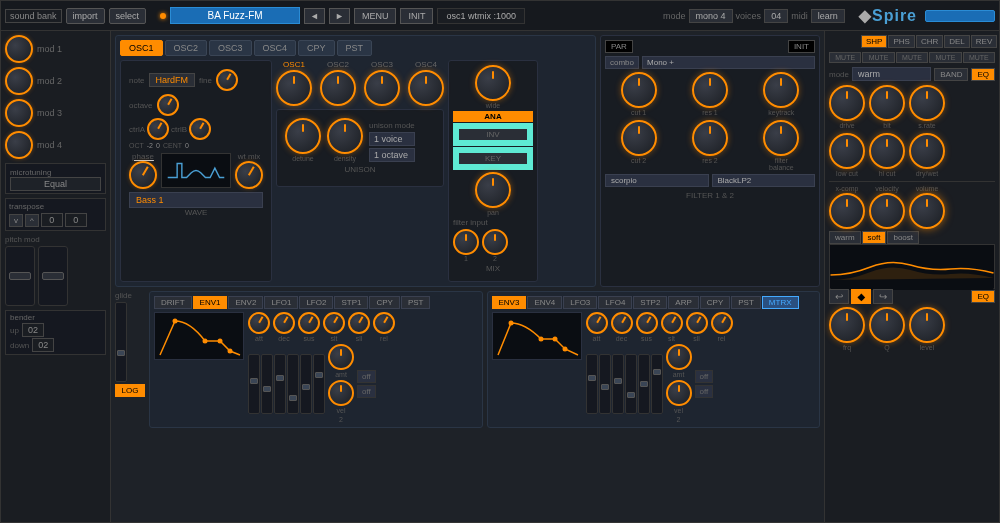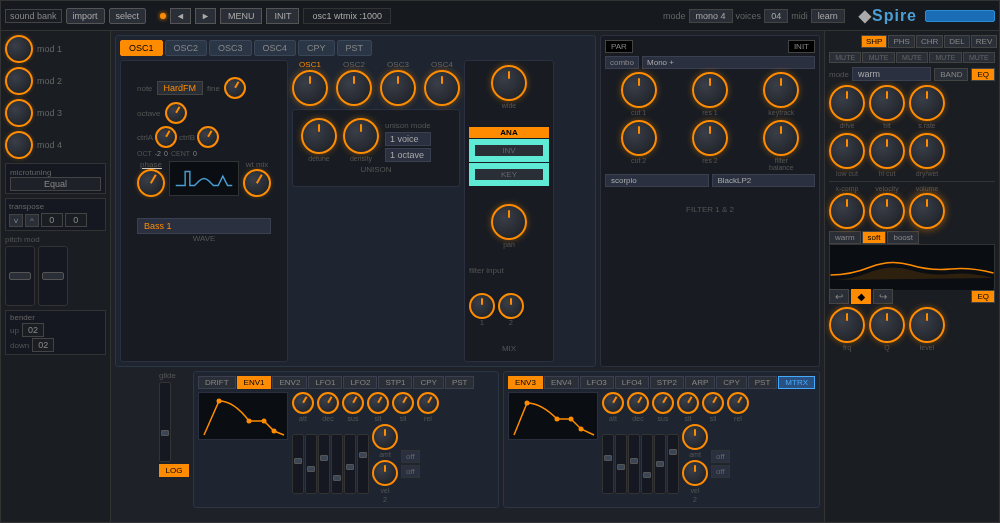--- a/index.html
+++ b/index.html
@@ -281,21 +281,21 @@
       background: #ff8c00;
       color: #000;
       border-color: #ff8c00;
     }
 
     
     .osc1-main {
       background: #181c22;
       border: 1px solid #2a3040;
       border-radius: 3px;
-      padding: 16px;
+      padding: 8px;
       min-width: 140px;
     }
 
     .wave-selector {
       background: #2a2e36;
       border: 1px solid #444;
       color: #ff8c00;
       font-size: 9px;
       padding: 1px 6px;
       cursor: pointer;
@@ -368,21 +368,20 @@
       color: #555;
       font-size: 8px;
       margin-bottom: 4px;
       text-align: center;
     }
 
     
     .bottom-half {
       display: flex;
       gap: 4px;
-      margin-left: 44px;
     }
 
     .env-section {
       background: #1e2530;
       border: 1px solid #2a3545;
       border-radius: 3px;
       padding: 4px;
       flex: 1;
     }
 
@@ -610,20 +609,21 @@
 <body>
 
 <div class="synth-container">
 
   <div class="top-bar">
     <span class="sound-bank-label">sound bank</span>
     <button class="top-btn">import</button>
     <button class="top-btn">select</button>
     <span style="width:6px;"></span>
     <div class="indicator-dot"></div>
+    <div class="patch-name">BA Fuzz-FM</div>
     <button class="nav-btn">◄</button>
     <button class="nav-btn">►</button>
     <button class="menu-btn">MENU</button>
     <button class="menu-btn">INIT</button>
     <div style="background:#1a1d22;border:1px solid #333;padding:2px 8px;color:#aaa;font-size:9px;">osc1 wtmix  :1000</div>
 
     <div class="mode-section">
       <span class="mode-label">mode</span>
       <div class="mode-value">mono 4</div>
       <span class="mode-label">voices</span>
@@ -746,21 +746,21 @@
                 <div class="waveform-display">
                   <svg class="waveform-svg" viewBox="0 0 70 35">
                     <path d="M5,25 L15,25 L15,10 L20,10 L20,25 L25,25 L30,20 Q35,15 40,20 L45,25 L50,25 L55,15 L60,25 L65,25" fill="none" stroke="#4a9fd4" stroke-width="1.5"></path>
                   </svg>
                 </div>
                 <div style="display:flex;flex-direction:column;align-items:center;">
                   <span class="text-muted">wt mix</span>
                   <div class="knob-small knob-ring"></div>
                 </div>
               </div>
-              <div style="display:flex;gap:3px;margin-top:21px;align-items:flex-start;border-radius:8px;">
+              <div style="display:flex;gap:3px;margin-top:3px;align-items:flex-start;border-radius:8px;">
                 <div style="background:#2a3040;border:1px solid #3a4050;color:#ff8c00;font-size:9px;padding:2px 6px;flex:1;">Bass 1</div>
               </div>
               <div class="section-title">WAVE</div>
             </div>
 
             <div style="display:flex;flex-direction:column;gap:3px;">
               <div style="display:flex;gap:8px;">
                 <div class="knob-with-label">
                   <span style="color:#ff8c00;font-size:8px;">OSC1</span>
                   <div class="knob-large"></div>
@@ -794,21 +794,21 @@
                     <div style="background:#2a3040;border:1px solid #3a4050;color:#aaa;font-size:9px;padding:1px 4px;">1 voice</div>
                     <div style="background:#2a3040;border:1px solid #3a4050;color:#aaa;font-size:9px;padding:1px 4px;">1 octave</div>
                   </div>
                 </div>
                 <div class="section-title">UNISON</div>
               </div>
 
             </div>
 
             <div class="mix-section">
-              <div style="display:flex;flex-direction:column;gap:18px;">
+              <div style="display:flex;flex-direction:column;gap:2px;">
                 <div class="knob-with-label">
                   <div class="knob-large"></div>
                   <span class="knob-label">wide</span>
                 </div>
                 <div style="display:flex;flex-direction:column;gap:1px;">
                   <button class="inline-btn">ANA</button>
                   <button class="inline-btn-off">INV</button>
                   <button class="inline-btn-off">KEY</button>
                 </div>
                 <div class="knob-with-label">
@@ -863,21 +863,21 @@
             </div>
             <div class="knob-with-label">
               <div class="knob-large"></div>
               <span class="knob-label">res 2</span>
             </div>
             <div class="knob-with-label">
               <div class="knob-large"></div>
               <span class="knob-label" style="text-align:center;font-size:7px;color:#555;">filter<br>balance</span>
             </div>
           </div>
-          <div style="display:flex;gap:3px;margin-bottom:18px;">
+          <div style="display:flex;gap:3px;margin-bottom:4px;">
             <div style="background:#2a3040;border:1px solid #3a4050;color:#aaa;font-size:8px;padding:1px 5px;flex:1;">scorpio</div>
             <div style="background:#2a3040;border:1px solid #3a4050;color:#aaa;font-size:8px;padding:1px 5px;flex:1;">BlackLP2</div>
           </div>
           <div class="section-title">FILTER 1 &amp; 2</div>
         </div>
 
       </div>
 
       <div class="bottom-half">
 

